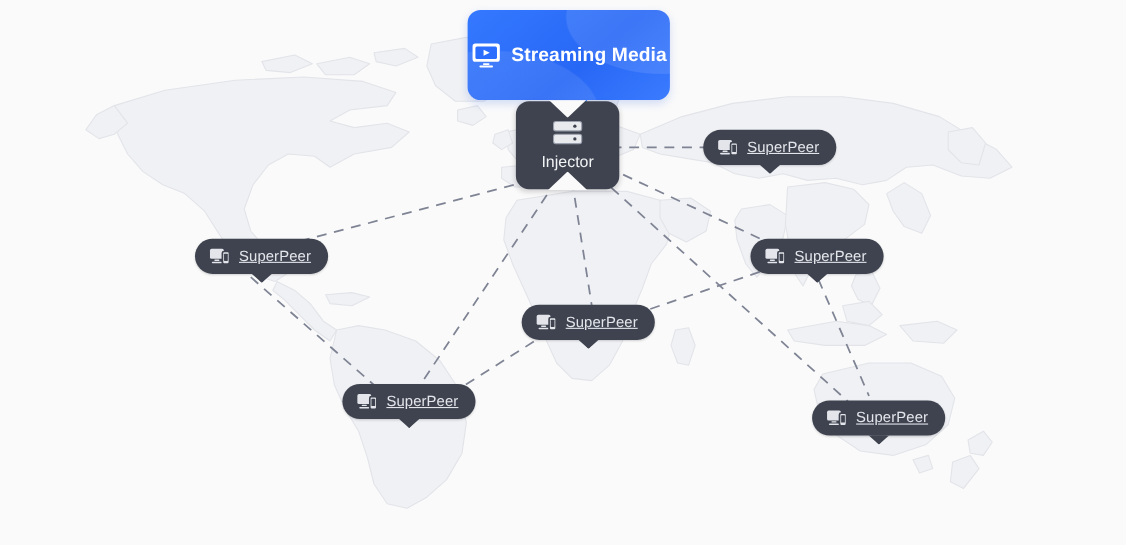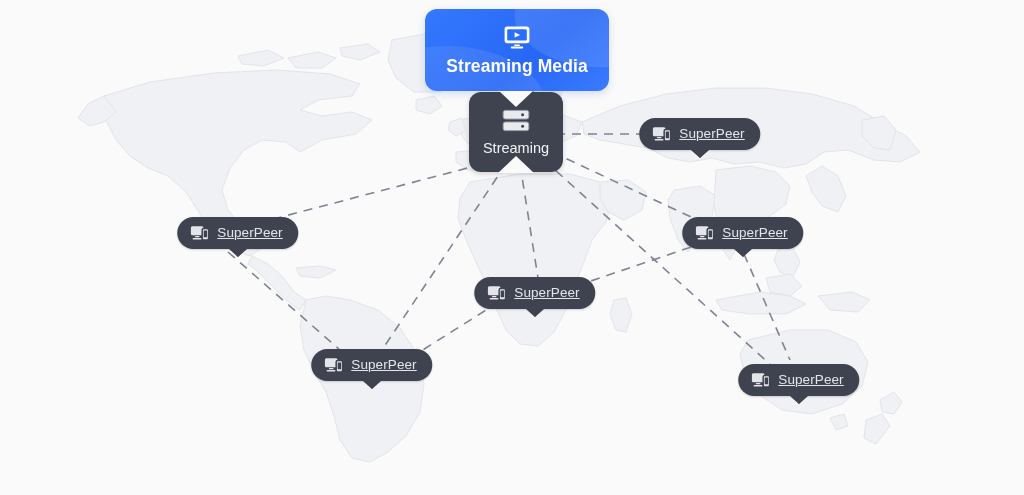--- a/index.html
+++ b/index.html
@@ -143,21 +143,20 @@
     position: relative;
     width: 184px;
     height: 82px;
     border-radius: 12px;
     background: #2b6eff;
     background-image:
       radial-gradient(110% 150% at 12% 118%, rgba(255,255,255,.085) 0 48%, rgba(255,255,255,0) 49%),
       radial-gradient(90% 120% at 96% 8%, rgba(255,255,255,.10) 0 52%, rgba(255,255,255,0) 53%),
       linear-gradient(140deg, #3579ff 0%, #2767f5 58%, #3a7bff 100%);
     display: flex;
-    flex-direction: column;
     align-items: center;
     justify-content: center;
     gap: 9px;
     box-shadow: 0 3px 8px rgba(36,88,220,.18);
   }
   .stream-card .stream-tail {
     position: absolute;
     left: 50%;
     top: 100%;
     width: 34px;
@@ -280,21 +279,21 @@
       <div class="injector-card">
         <span class="notch-top"></span>
         <span>
           <svg class="server-icon" viewBox="0 0 32 26" xmlns="http://www.w3.org/2000/svg">
             <rect x="3.2" y="2.4" width="25.6" height="8.6" rx="2.2" fill="#e9eaee" stroke="#9aa0ad" stroke-width="1"></rect>
             <circle cx="22.6" cy="6.7" r="1.5" fill="#3e434f"></circle>
             <rect x="3.2" y="14.0" width="25.6" height="8.6" rx="2.2" fill="#e9eaee" stroke="#9aa0ad" stroke-width="1"></rect>
             <circle cx="22.6" cy="18.3" r="1.5" fill="#3e434f"></circle>
           </svg>
         </span>
-        <span class="card-label">Streaming</span>
+        <span class="card-label">Injector</span>
         <span class="notch-bottom"></span>
       </div>
     </div>
 
     <div id="peer-host">
         <div class="node" style="left: 238px; top: 233px;">
         <div class="peer-pill" style="background: rgb(62, 67, 79); color: rgb(227, 229, 234);">
           <span>
             <svg class="devices-icon" viewBox="0 0 19 16" xmlns="http://www.w3.org/2000/svg">
               <rect x="0.6" y="1.2" width="12.6" height="9.1" rx="1.5" fill="#e3e5ea"></rect>

